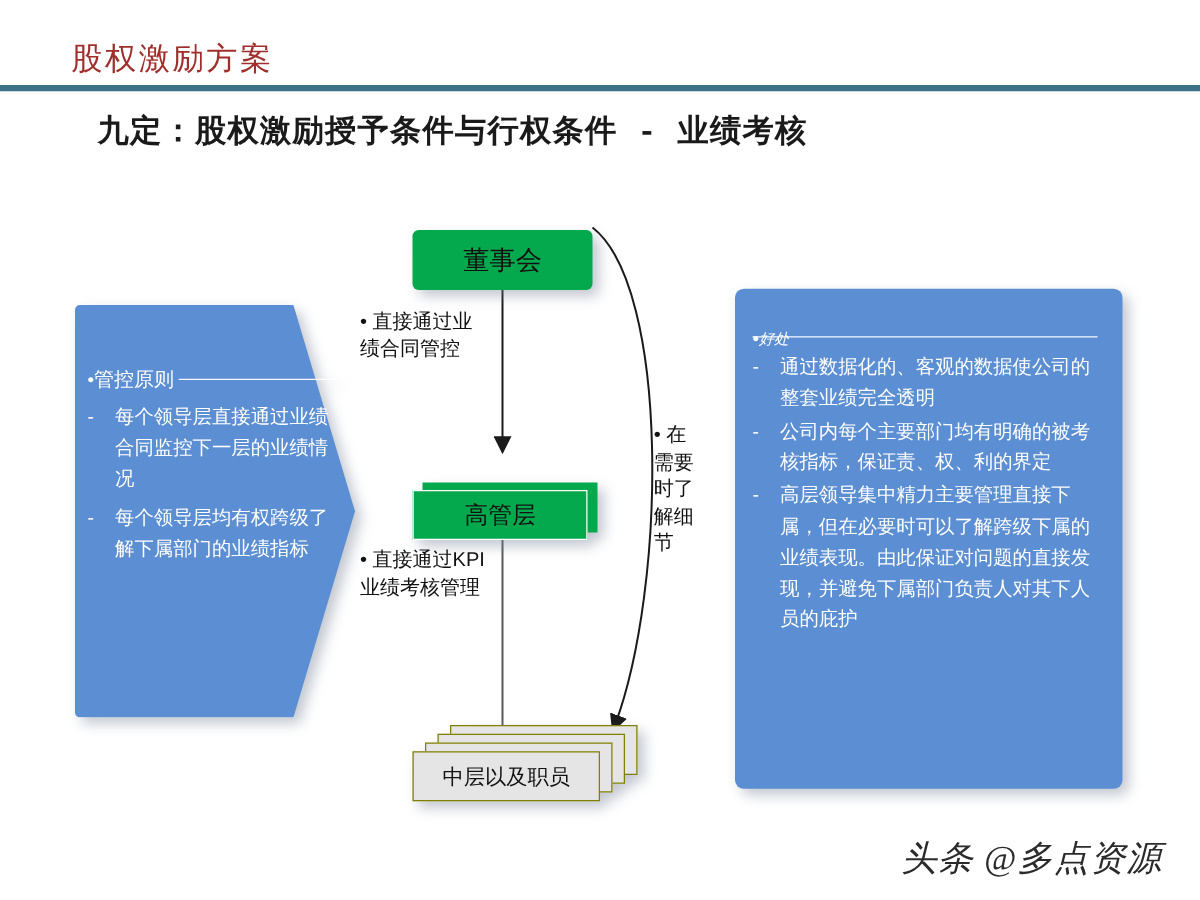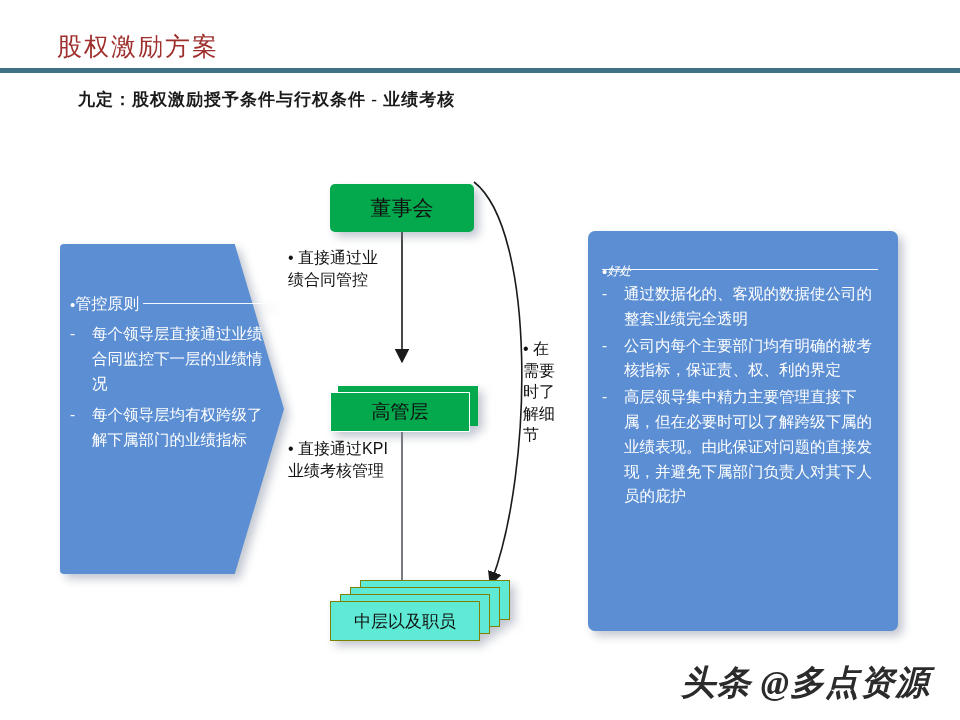--- a/index.html
+++ b/index.html
@@ -28,22 +28,22 @@
   }
   .hdr-rule {
     position: absolute;
     left: 0; top: 68px;
     width: 960px; height: 5px;
     background: #3d7185;
   }
   .slide-title {
     position: absolute;
     left: 78px; top: 88px;
-    font-family: Liberation Serif, serif;
-    font-size: 17px;
+    font-family: Liberation Mono, monospace;
+    font-size: 25px;
     font-weight: 700;
     letter-spacing: 1px;
     color: #1a1a1a;
     white-space: nowrap;
   }
 
   
   .shadow { filter: drop-shadow(5px 5px 5px rgba(120,130,150,.45)); margin-top: 26px; }
 
   
@@ -151,21 +151,21 @@
 
   
   #box-staff-stack {
     position: absolute;
     left: 330px; top: 554px;
     width: 180px; height: 62px;
   }
   #box-staff-stack .layer {
     position: absolute;
     width: 150px; height: 40px;
-    background: #5eead4;
+    background: #e5e5e5;
     border: 1px solid #808000;
   }
   #box-staff-stack .l1 { left: 30px; top: 0; }
   #box-staff-stack .l2 { left: 20px; top: 7px; }
   #box-staff-stack .l3 { left: 10px; top: 14px; }
   #box-staff-stack .l4 {
     left: 0; top: 21px;
     display: flex; align-items: center; justify-content: center;
     color: #111111; font-size: 17px; white-space: nowrap;
   }
@@ -187,22 +187,22 @@
     left: 0; top: 0;
     width: 960px; height: 720px;
     pointer-events: none;
   }
 
   
   #watermark {
     position: absolute;
     right: 30px; bottom: 14px;
     font-family: "Liberation Serif", "DejaVu Serif", serif;
-    font-size: 34px;
-    font-weight: 700;
+    font-size: 28px;
+    font-weight: 400;
     font-style: italic;
     color: #2b2b2b;
     letter-spacing: 1px;
     white-space: nowrap;
     text-shadow: 1px 1px 0 rgba(255,255,255,.9);
   }
 </style>
 </head>
 <body>
 

